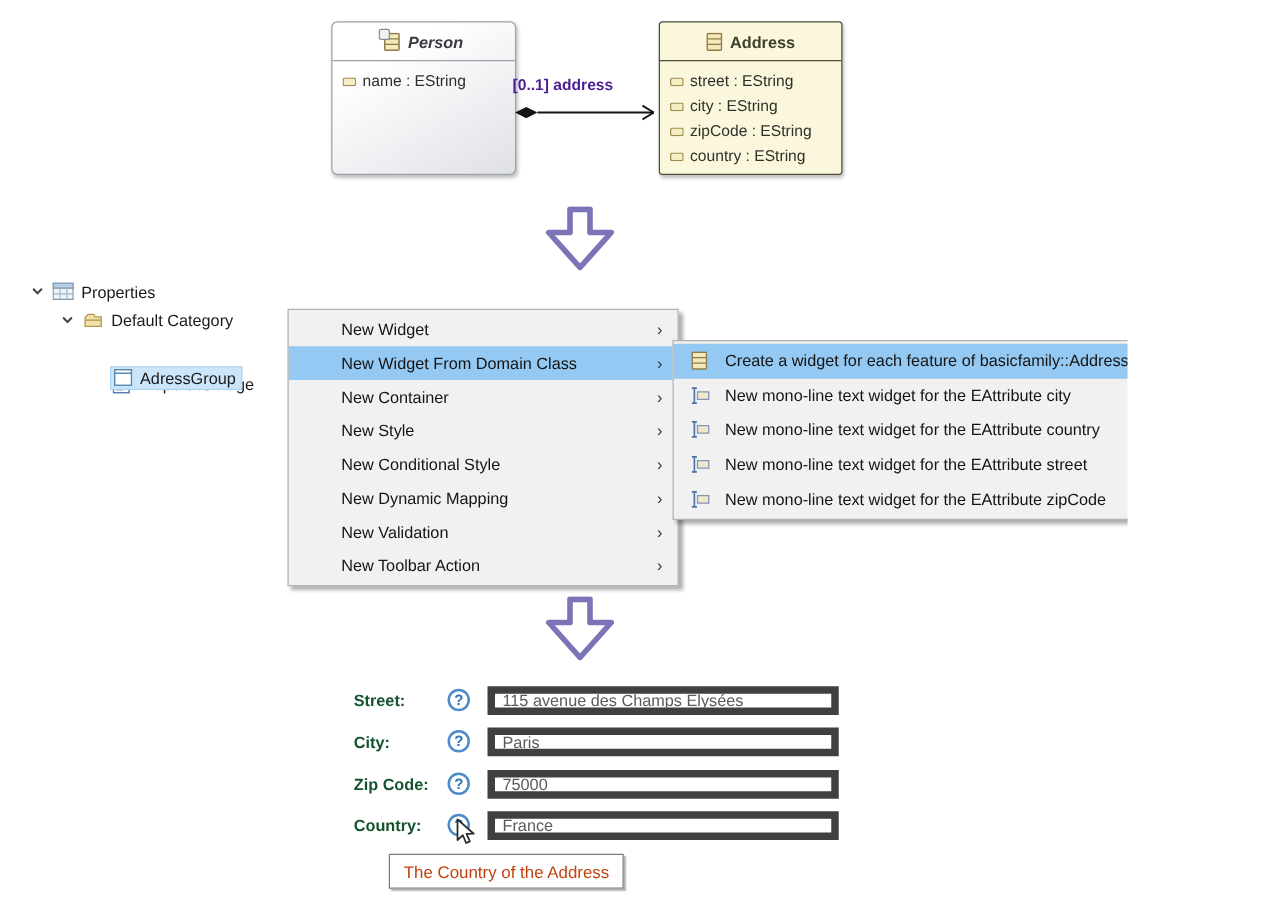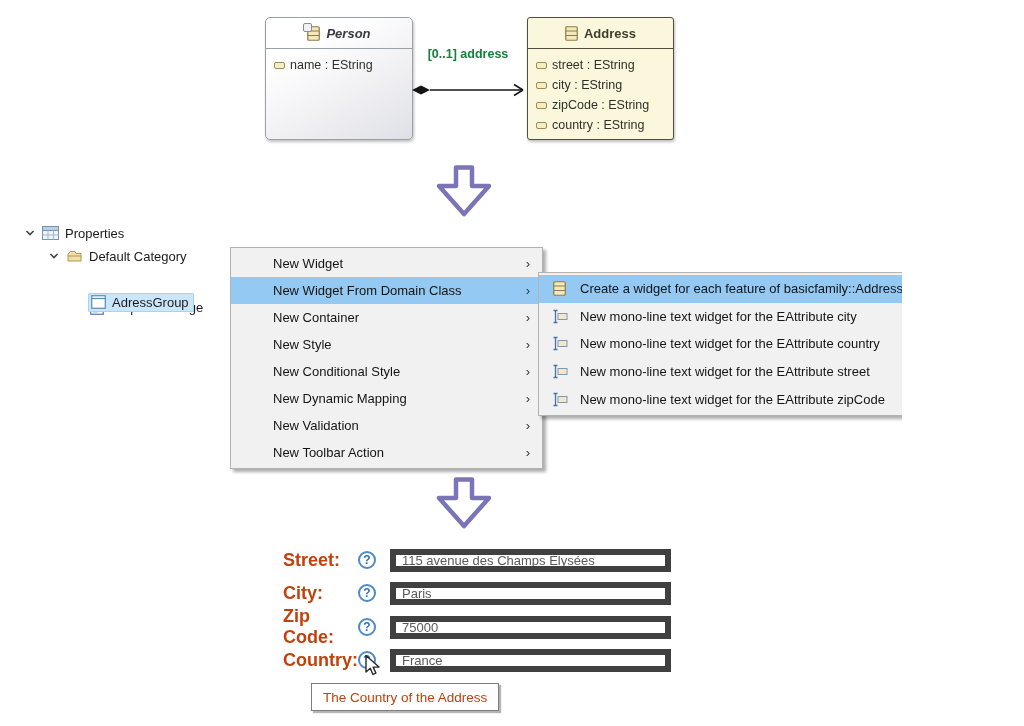--- a/index.html
+++ b/index.html
@@ -16,22 +16,22 @@
   .person-box .class-header{border-bottom:1px solid #9aa0a8;}
   .address-box .class-header{border-bottom:1px solid #4e4e3a;}
   .class-title{font-size:13px;font-weight:600;color:#3a3a44;}
   .person-box .class-title{font-style:italic;}
   .address-box .class-title{color:#3e3e2c;}
   .attr-list{padding:6px 0 0 8px;}
   .attr-row{display:flex;align-items:center;gap:5px;height:20px;font-size:12.5px;color:#30302a;}
   .icon-wrap{position:relative;display:inline-flex;}
   .abstract-badge{position:absolute;left:-4px;top:-3px;width:7px;height:7px;background:#f2f2f2;
                   border:1px solid #8a8a8a;border-radius:2px;}
-  .assoc-label{position:absolute;left:410px;top:47px;width:116px;text-align:center;
-               font-size:12.5px;font-weight:600;color:#15803d;}
+  .assoc-label{position:absolute;left:410px;top:61px;width:116px;text-align:left;
+               font-size:12.5px;font-weight:600;color:#4c1d95;}
   .assoc-line{position:absolute;left:411px;top:79px;}
 
   
   .big-arrow{position:absolute;}
   .big-arrow-1{left:433px;top:165px;}
   .big-arrow-2{left:433px;top:477px;}
 
   
   .tree-row{position:absolute;display:flex;align-items:center;gap:6px;height:20px;
             font-size:13px;color:#1a1a1a;}
@@ -47,21 +47,21 @@
   .context-menu .menu-row{padding:0 12px 0 42px;}
   .menu-row .grow{flex:1;}
   .menu-row .arrow{color:#333;font-size:13px;}
   .menu-row.hl{background:#93c9f2;}
   .submenu{left:538px;top:272px;width:452px;}
   .submenu .menu-row{height:27.6px;padding:0 12px;gap:12px;}
   .submenu .mi{display:inline-flex;width:17px;justify-content:center;}
 
   
   .form-row{position:absolute;left:283px;display:flex;align-items:center;height:24px;}
-  .form-label{width:75px;font-size:18px;font-weight:700;color:#c2410c;}
+  .form-label{width:75px;font-size:13px;font-weight:700;color:#14532d;}
   .help-icon{width:18px;height:18px;border:2px solid #4e8ac8;border-radius:50%;color:#2f74b8;
              font-size:12px;font-weight:700;display:flex;align-items:center;justify-content:center;
              background:#fff;box-sizing:border-box;}
   .form-input{position:absolute;left:107px;width:281px;height:23px;border:6px solid #404040;
               background:#fff;font-family:"Liberation Sans","DejaVu Sans",sans-serif;
               font-size:13px;color:#5a5a5a;padding:0 0 0 6px;box-sizing:border-box;}
   .tooltip{position:absolute;left:311px;top:683px;height:26px;display:flex;align-items:center;
            padding:0 11px;background:#ffffff;border:1px solid #7d7d7d;
            box-shadow:2px 2px 1px rgba(90,90,90,.45);font-size:13.5px;color:#c2410c;}
 

